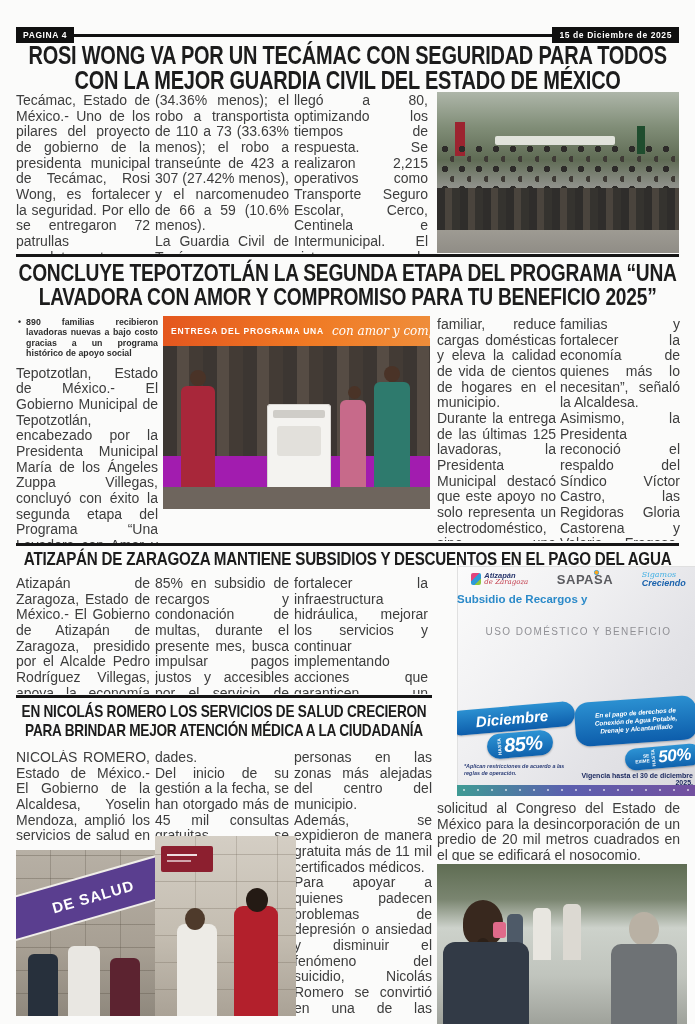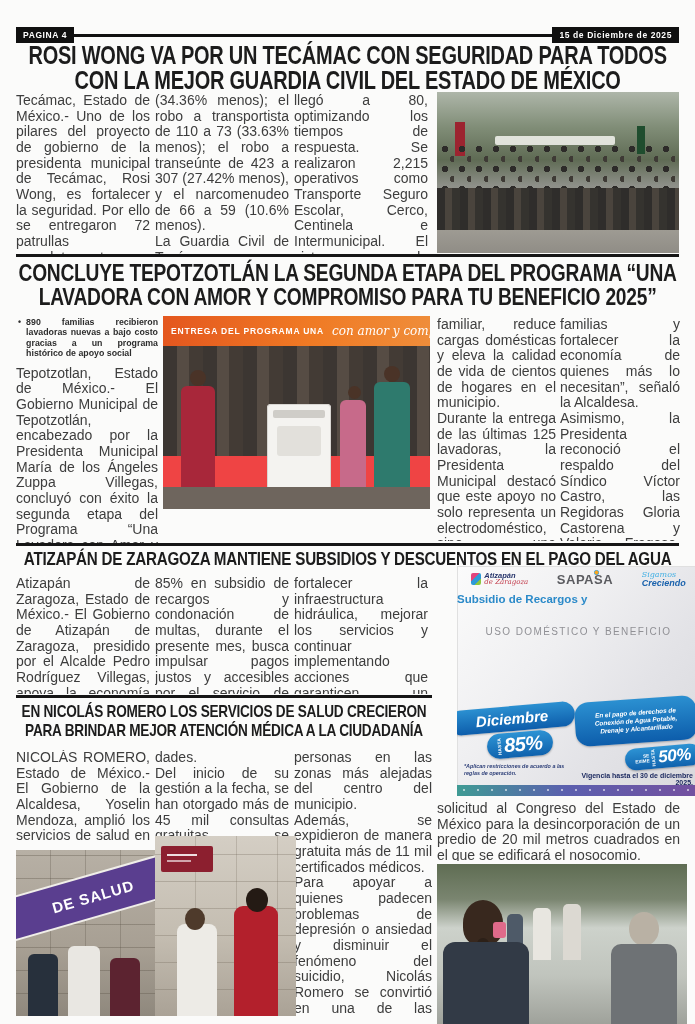--- a/index.html
+++ b/index.html
@@ -58,21 +58,21 @@
   .p1 .crowd{position:absolute;left:0;top:52px;width:100%;height:48px;
       background-image:radial-gradient(circle 3.2px at 8px 5px,#2d2b29 97%,transparent),
                        radial-gradient(circle 3px at 16px 15px,#3e3a35 97%,transparent);
       background-size:17px 20px;}
   .p1 .bodies{position:absolute;left:0;top:96px;width:100%;height:42px;
       background:repeating-linear-gradient(90deg,#2f2d2b 0 8px,#4a443d 8px 15px,#35332f 15px 23px);}
   .p1 .flag{position:absolute;left:18px;top:30px;width:10px;height:34px;background:#9c2430;}
   .p1 .flag2{position:absolute;right:34px;top:34px;width:8px;height:28px;background:#1f4d2e;}
   .p1 .bannerline{position:absolute;left:58px;top:44px;width:120px;height:9px;background:rgba(245,245,240,.85);border-radius:2px;}
 
-  .p2{left:163px;top:316px;width:267px;height:193px;background:#ef4444;}
+  .p2{left:163px;top:316px;width:267px;height:193px;background:#a21caf;}
   .p2 .banner{position:absolute;left:0;top:0;width:100%;height:30px;
       background:linear-gradient(90deg,#e4571f,#f07a24 55%,#ef8d3a);display:flex;align-items:center;gap:8px;padding:0 8px;box-sizing:border-box;}
   .p2 .banner .bt{color:#fff;font-weight:bold;font-size:8.5px;letter-spacing:.8px;white-space:nowrap;}
   .p2 .banner .bs{color:#fff;font-size:12px;font-style:italic;font-family:"DejaVu Serif",serif;white-space:nowrap;}
   .p2 .crowdband{position:absolute;left:0;top:30px;width:100%;height:110px;
       background:repeating-linear-gradient(90deg,#3c3632 0 14px,#564c44 14px 26px,#433b35 26px 40px);}
   .p2 .fig{position:absolute;border-radius:6px 6px 0 0;}
   .p2 .fig.red{left:18px;top:70px;width:34px;height:123px;background:#a8273a;}
   .p2 .fig.green{right:20px;top:66px;width:36px;height:127px;background:#2e7a6d;}
   .p2 .fig.pink{right:64px;top:84px;width:26px;height:109px;background:#c76a8a;}

